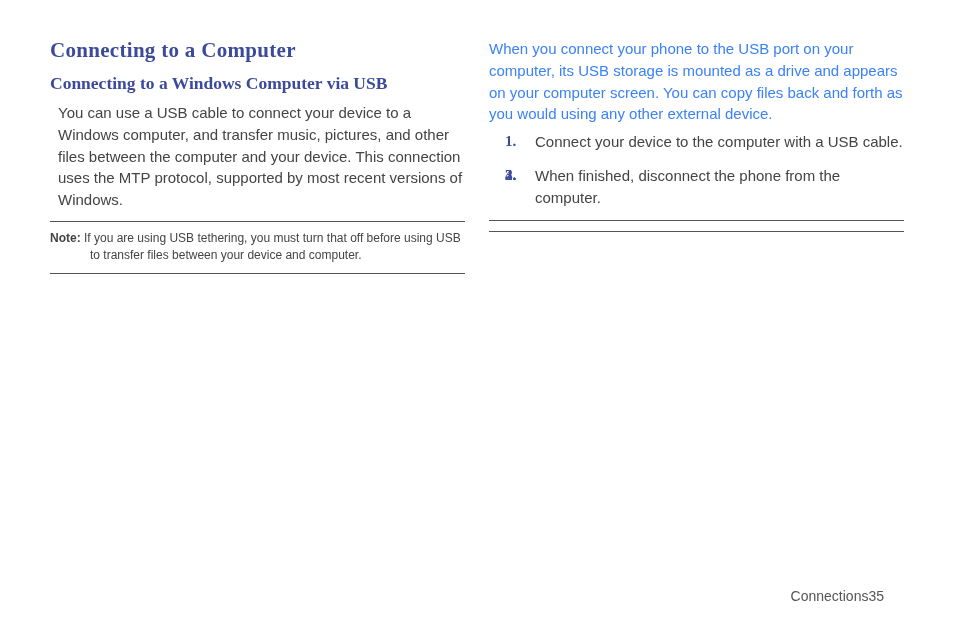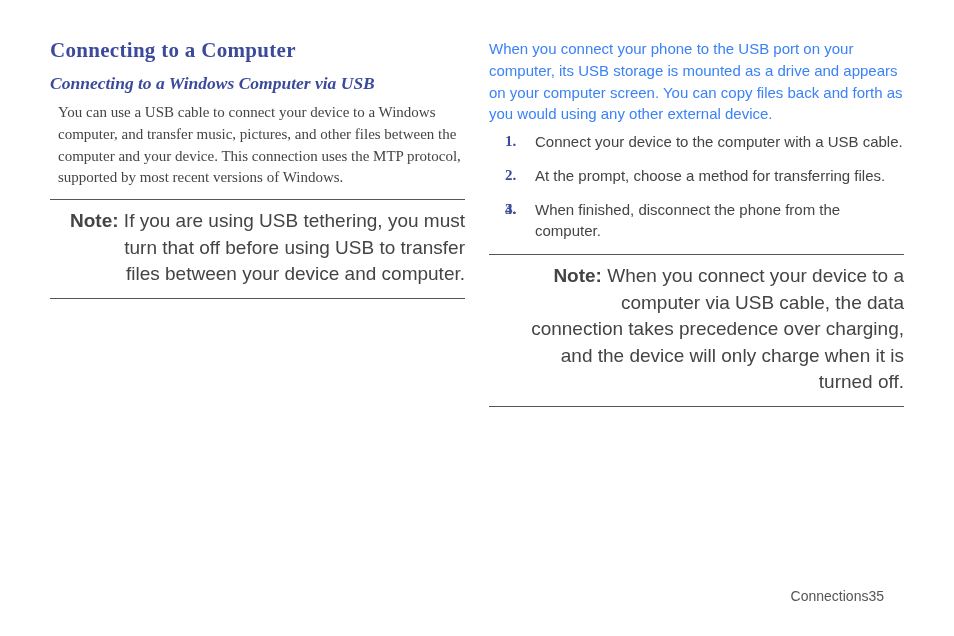--- a/index.html
+++ b/index.html
@@ -29,50 +29,47 @@
       font-family: Georgia, 'Times New Roman', serif;
       font-weight: bold;
       font-size: 21px;
       margin-bottom: 10px;
       letter-spacing: 0.3px;
     }
     .subsection-heading {
       color: #3b4a9a;
       font-family: Georgia, 'Times New Roman', serif;
       font-weight: bold;
-      font-style: italic;
       font-size: 17.5px;
       margin-bottom: 8px;
     }
     .body-text {
       font-size: 15px;
       line-height: 1.45;
       color: #444;
       margin-bottom: 6px;
       padding-left: 8px;
-      font-family: Liberation Serif, serif;
     }
     .body-text-nopad {
       font-size: 15px;
       line-height: 1.45;
       color: #3b82f6;
       margin-bottom: 6px;
     }
     .divider {
       border: none;
       border-top: 1px solid #555;
       margin: 10px 0 8px 0;
     }
     .note-block {
-      font-size: 19px;
+      font-size: 12px;
       line-height: 1.4;
       color: #444;
       padding-left: 40px;
       text-indent: -40px;
-      text-align: right;
     }
     .note-label {
       font-weight: bold;
     }
     .ordered-list {
       list-style: none;
       padding-left: 28px;
       margin-top: 4px;
     }
     .ordered-list li {
@@ -110,25 +107,24 @@
     <p class="body-text">You can use a USB cable to connect your device to a Windows computer, and transfer music, pictures, and other files between the computer and your device. This connection uses the MTP protocol, supported by most recent versions of Windows.</p>
     <hr class="divider">
     <p class="note-block"><span class="note-label">Note:</span><span> If you are using USB tethering, you must turn that off before using USB to transfer files between your device and computer.</span></p>
     <hr class="divider">
   </div>
 
   <div class="column">
     <p class="body-text-nopad">When you connect your phone to the USB port on your computer, its USB storage is mounted as a drive and appears on your computer screen. You can copy files back and forth as you would using any other external device.</p>
     <ol class="ordered-list">
       <li><span class="list-num">1.</span><span>Connect your device to the computer with a USB cable.</span></li>
-      <li><span class="list-num">2.</span><span>At the prompt, choose a method for transferring files.</span></li>
+      <li><span class="list-num">2.</span></li>
       <li><span class="list-num">3.</span></li>
       <li><span class="list-num">4.</span><span>When finished, disconnect the phone from the computer.</span></li>
     </ol>
     <hr class="divider">
-    <p class="note-block"><span class="note-label">Note:</span><span> When you connect your device to a computer via USB cable, the data connection takes precedence over charging, and the device will only charge when it is turned off.</span></p>
     <hr class="divider">
   </div>
 </div>
 
 <div class="footer">
   <span class="footer-label">Connections</span><span>35</span>
 </div>
 
 </body></html>

